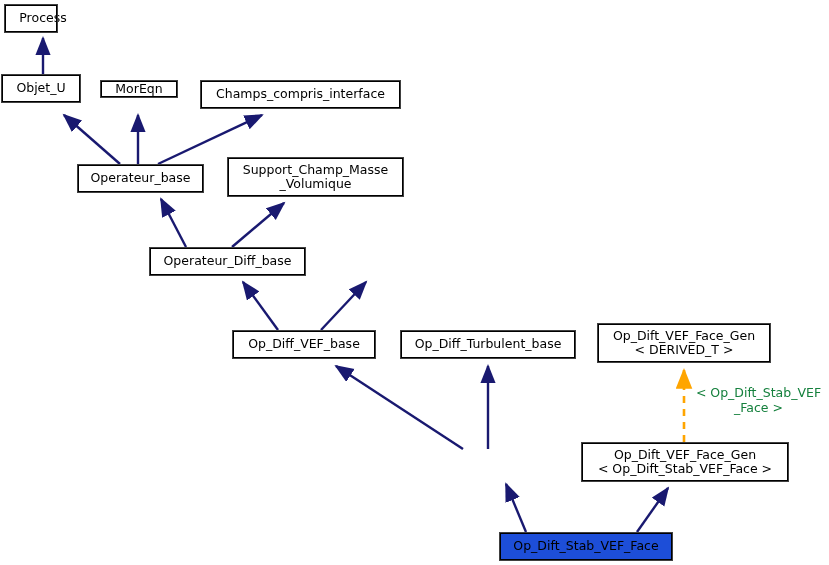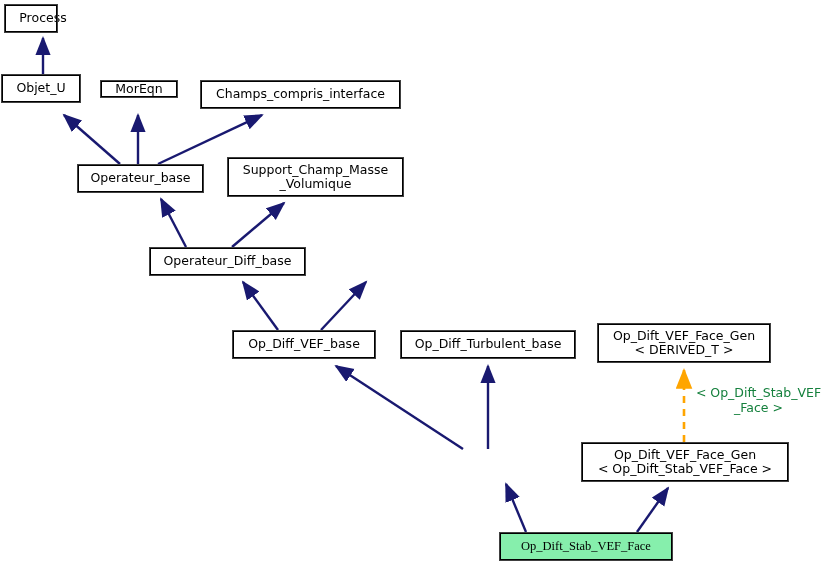--- a/index.html
+++ b/index.html
@@ -36,22 +36,21 @@
     text-align: center;
     font-size: 12.5px;
     line-height: 14.5px;
     color: #000000;
     letter-spacing: 0px;
     white-space: pre;
     z-index: 5;
     cursor: pointer;
   }
   .node.highlight {
-    background: #86efac;
-    font-family: Liberation Serif, serif;
+    background: #1d4ed8;
   }
   .edge-label {
     position: absolute;
     font-family: "DejaVu Sans", "Liberation Sans", sans-serif;
     font-size: 12.5px;
     line-height: 14.5px;
     color: #15803d;
     white-space: pre;
     text-align: center;
     z-index: 4;

